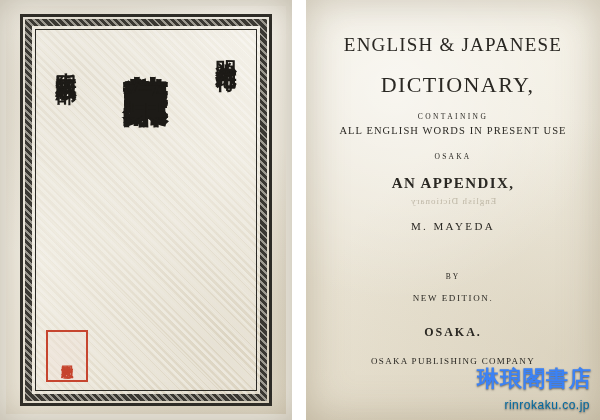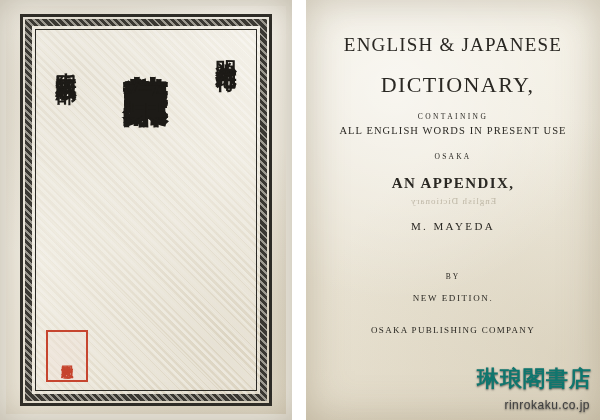--- a/index.html
+++ b/index.html
@@ -263,31 +263,31 @@
   }
 
   
   .watermark {
     position: absolute;
     right: 8px;
     bottom: 26px;
     font-family: "DejaVu Serif", "Liberation Serif", serif;
     font-size: 22px;
     font-weight: 700;
-    color: #0f766e;
+    color: #3b82f6;
     text-shadow: 0 1px 2px rgba(0,0,0,0.55);
     letter-spacing: 1px;
   }
   .watermark-url {
     position: absolute;
     right: 10px;
     bottom: 8px;
     font-family: "Liberation Sans", sans-serif;
     font-size: 12px;
-    color: #404040;
+    color: #0369a1;
     text-shadow: 0 1px 2px rgba(0,0,0,0.55);
     letter-spacing: 0.5px;
   }
 </style>
 </head>
 <body>
 
 <div id="page">
 
   <div class="plate-left">
@@ -316,20 +316,21 @@
     <div class="en-block">
       <p class="en-line l-title1">ENGLISH &amp; JAPANESE</p>
       <p class="en-line l-title2">DICTIONARY,</p>
       <p class="en-line l-containing">CONTAINING</p>
       <p class="en-line l-allwords">ALL ENGLISH WORDS IN PRESENT USE</p>
       <p class="en-line l-with">OSAKA</p>
       <p class="en-line l-appendix">AN APPENDIX,</p>
       <p class="en-line l-author">M.  MAYEDA</p>
       <p class="en-line l-by">BY</p>
       <p class="en-line l-edition">NEW EDITION.</p>
+      <p class="en-line l-city">OSAKA.</p>
       <p class="en-line l-publisher">OSAKA PUBLISHING COMPANY</p>
     </div>
 
     <div class="vignette-r"></div>
   </div>
 
   <div class="watermark">琳琅閣書店</div>
   <div class="watermark-url">rinrokaku.co.jp</div>
 
 </div>

